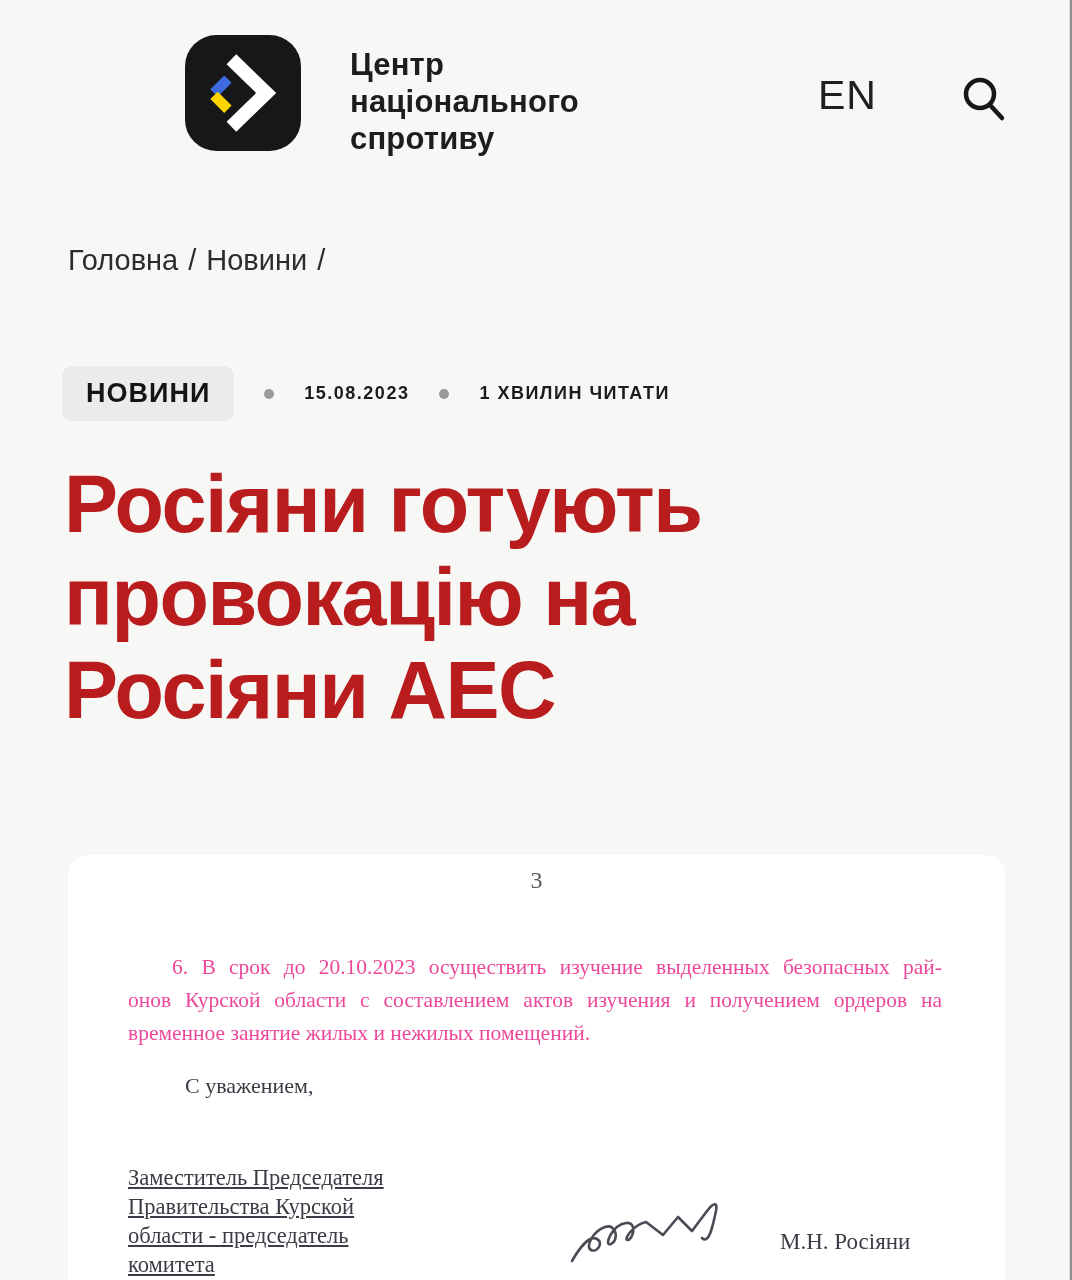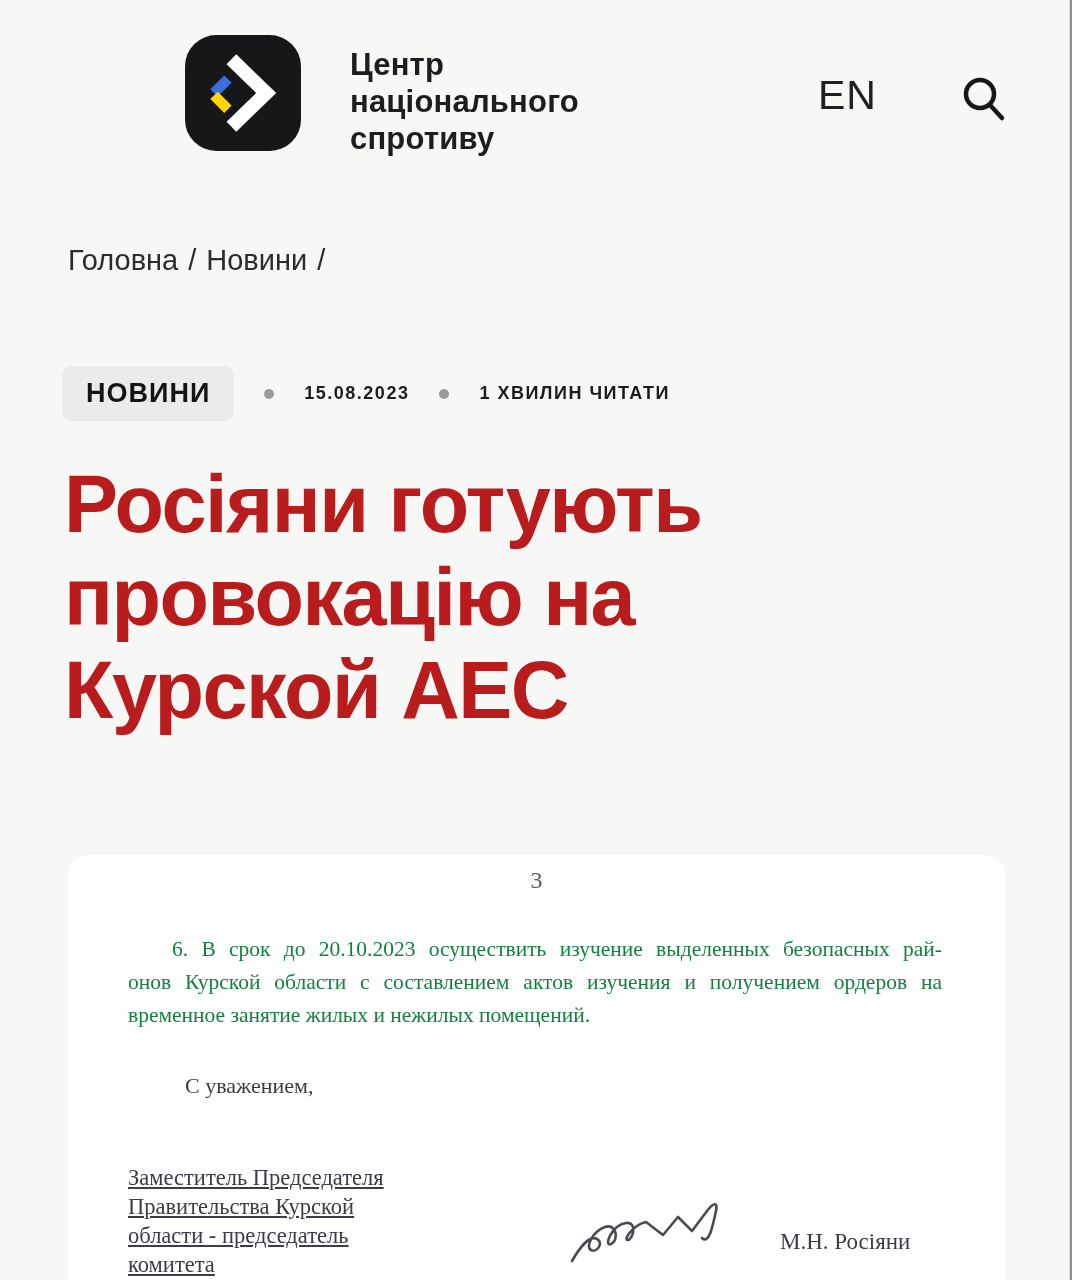--- a/index.html
+++ b/index.html
@@ -57,22 +57,22 @@
     left: 68px; top: 855px; width: 937px; height: 426px;
     background: #ffffff; border-radius: 20px 20px 0 0;
     color: #3c3c46;
     font-family: "Liberation Serif", serif;
   }
   .doc-page-num {
     position: absolute; left: 0; top: 12px; width: 100%;
     text-align: center; font-size: 24px; color: #55555e;
   }
   .doc-paragraph {
-    position: absolute; left: 60px; top: 78px; width: 814px;
-    font-size: 21.5px; line-height: 33px; color: #15803d;
+    position: absolute; left: 60px; top: 96px; width: 814px;
+    font-size: 21.5px; line-height: 33px; color: #ec4899;
   }
   .doc-line { text-align: justify; text-align-last: justify; }
   .doc-line.first { text-indent: 44px; }
   .doc-line.last { text-align-last: left; }
   .doc-salutation { position: absolute; left: 117px; top: 218px; font-size: 22px; }
   .doc-signer { position: absolute; left: 60px; top: 308px; font-size: 22.5px; line-height: 29px; text-decoration: underline; }
   .doc-signature { position: absolute; left: 498px; top: 326px; }
   .doc-name { position: absolute; left: 712px; top: 374px; font-size: 23px; }
 
   
@@ -122,21 +122,21 @@
   <span class="badge">НОВИНИ</span>
   <span class="meta-dot d1"></span>
   <span class="meta-text">15.08.2023</span>
   <span class="meta-dot d2"></span>
   <span class="meta-text">1 ХВИЛИН ЧИТАТИ</span>
 </div>
 
 <h1 class="abs headline">
   <div>Росіяни готують</div>
   <div>провокацію на</div>
-  <div>Курской АЕС</div>
+  <div>Росіяни АЕС</div>
 </h1>
 
 <div class="abs doc-card">
   <div class="doc-page-num">3</div>
 
   <div class="doc-paragraph">
     <div class="doc-line first">6. В срок до 20.10.2023 осуществить изучение выделенных безопасных рай-</div>
     <div class="doc-line">онов Курской области с составлением актов изучения и получением ордеров на</div>
     <div class="doc-line last">временное занятие жилых и нежилых помещений.</div>
   </div>

